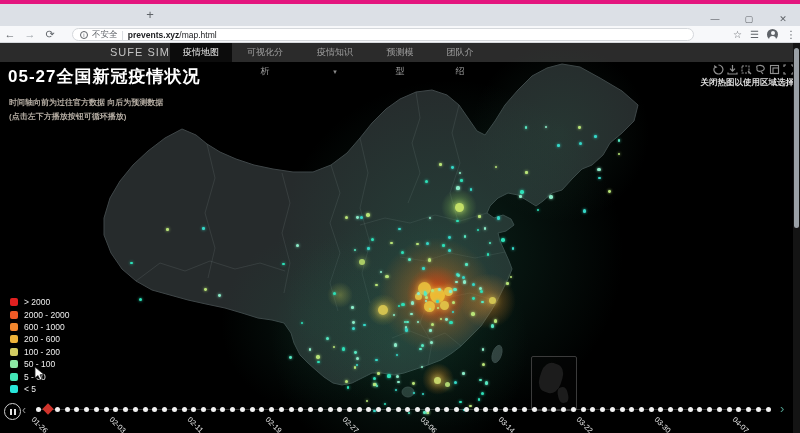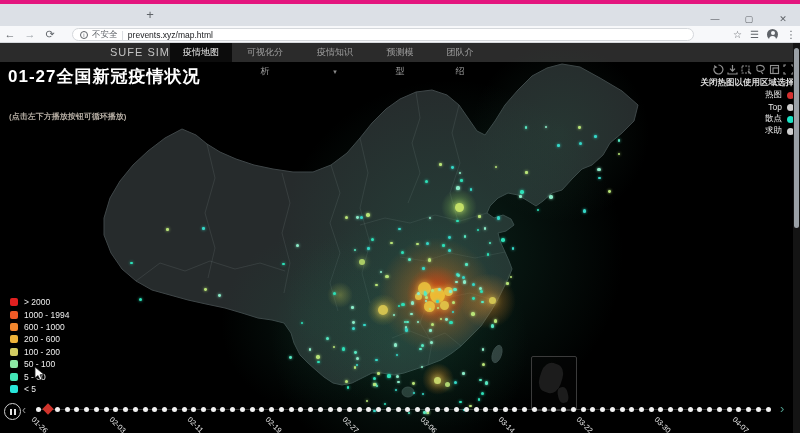--- a/index.html
+++ b/index.html
@@ -25,21 +25,21 @@
     border-bottom:1px solid #d6d9dd; display:flex; align-items:center; }
   .nav-ico { width:20px; text-align:center; font-size:11px; color:#5f6368; }
   .nav-ico.fwd { color:#9aa0a6; }
   .omnibox { position:absolute; left:72px; top:2px; width:622px; height:13px; background:#fff;
     border:1px solid #d5d8dc; border-radius:7px; display:flex; align-items:center; padding:0 7px; gap:4px; }
   .omnibox .info-i { width:8px; height:8px; border:1px solid #5f6368; border-radius:50%;
     font-size:6px; line-height:7px; text-align:center; color:#5f6368; flex:0 0 auto; }
   .omnibox .sec { font-size:8.5px; color:#5f6368; }
   .omnibox .sep { color:#d0d3d8; font-size:9px; }
   .omnibox .url { font-size:8.5px; color:#202124; }
-  .omnibox .url b { font-weight:normal;text-align:right; }
+  .omnibox .url b { font-weight:bold;text-align:right; }
   .tb-right { position:absolute; right:4px; top:0; height:17px; display:flex; align-items:center; gap:8px; }
   .tb-right .g-ico { font-size:10px; color:#5f6368; }
   .avatar { width:11px; height:11px; border-radius:50%; background:#5f6368; position:relative; }
   .avatar:before { content:""; position:absolute; left:3.5px; top:2px; width:4px; height:4px;
     border-radius:50%; background:#f7f8fa; }
   .avatar:after { content:""; position:absolute; left:2px; top:6.5px; width:7px; height:4px;
     border-radius:4px 4px 0 0; background:#f7f8fa; }
 
   
   #site { position:absolute; left:0; top:43px; width:800px; height:390px; background:#000; overflow:hidden; }
@@ -364,21 +364,22 @@
           <div class="scatter-dot" style="left: 425.253px; top: 234.077px; height: 3.08934px; width: 3.08934px; background: rgb(185, 228, 120); box-shadow: rgb(185, 228, 120) 0px 0px 3px;"></div>
           <div class="scatter-dot" style="left: 417.002px; top: 258.655px; height: 2.49845px; width: 2.49845px; background: rgb(140, 236, 201); box-shadow: rgb(140, 236, 201) 0px 0px 3px;"></div>
           <div class="scatter-dot" style="left: 449.351px; top: 258.592px; height: 3.56873px; width: 3.56873px; background: rgb(45, 224, 184); box-shadow: rgb(45, 224, 184) 0px 0px 3px;"></div>
         </div>
       <div class="inset-box" id="inset-box" style="left: 531px; top: 294px; width: 46px; height: 55px;">
         <div class="inset-shape" style="left:8px;top:6px;width:22px;height:30px;transform:rotate(18deg);border-radius:40%;"></div>
         <div class="inset-shape" style="left:26px;top:30px;width:10px;height:16px;transform:rotate(-12deg);border-radius:40%;"></div>
       </div>
     </div>
 
-    <div class="page-title">01-27全国新冠疫情状况</div>
+    <div class="page-title">05-27全国新冠疫情状况</div>
+    <div class="sub2">时间轴向前为过往官方数据 向后为预测数据</div>
     <div class="sub3">(点击左下方播放按钮可循环播放)</div>
 
     <div class="toolbox" id="toolbox">
         <span class="tb-ico">
           <svg width="11" height="11" viewBox="0 0 11 11">
             <path d="M5.5,1 A4.5,4.5 0 1 1 1.2,4" fill="none" stroke="#b5b5b5" stroke-width="1.2"></path>
             <path d="M1,1 L1.4,4.4 L4.5,3.2 Z" fill="#b5b5b5"></path>
           </svg>
         </span>
         <span class="tb-ico">
@@ -405,46 +406,28 @@
             <rect x="4" y="4" width="5.5" height="5.5" fill="none" stroke="#b5b5b5" stroke-width="1.1"></rect>
           </svg>
         </span>
         <span class="tb-ico">
           <svg width="11" height="11" viewBox="0 0 11 11">
             <path d="M1,3 L1,1 L3,1 M8,1 L10,1 L10,3 M10,8 L10,10 L8,10 M3,10 L1,10 L1,8" fill="none" stroke="#b5b5b5" stroke-width="1.2"></path>
           </svg>
         </span>
       </div>
     <div class="tb-hint">关闭热图以使用区域选择</div>
-    <div class="layer-legend" id="layer-legend">
-        <div class="layer-row">
-          <span class="layer-label">热图</span>
-          <div class="layer-dot" style="background: rgb(212, 48, 48);"></div>
-        </div>
-        <div class="layer-row">
-          <span class="layer-label">Top</span>
-          <div class="layer-dot" style="background: rgb(207, 207, 207);"></div>
-        </div>
-        <div class="layer-row">
-          <span class="layer-label">散点</span>
-          <div class="layer-dot" style="background: rgb(25, 227, 196);"></div>
-        </div>
-        <div class="layer-row">
-          <span class="layer-label">求助</span>
-          <div class="layer-dot" style="background: rgb(207, 207, 207);"></div>
-        </div>
-      </div>
     <div class="value-legend" id="value-legend">
         <div class="value-row">
           <div class="value-swatch" style="background: rgb(224, 32, 32);"></div>
           <span class="value-label">&gt; 2000</span>
         </div>
         <div class="value-row">
           <div class="value-swatch" style="background: rgb(239, 90, 38);"></div>
-          <span class="value-label">1000 - 1994</span>
+          <span class="value-label">2000 - 2000</span>
         </div>
         <div class="value-row">
           <div class="value-swatch" style="background: rgb(242, 134, 46);"></div>
           <span class="value-label">600 - 1000</span>
         </div>
         <div class="value-row">
           <div class="value-swatch" style="background: rgb(238, 179, 58);"></div>
           <span class="value-label">200 - 600</span>
         </div>
         <div class="value-row">

